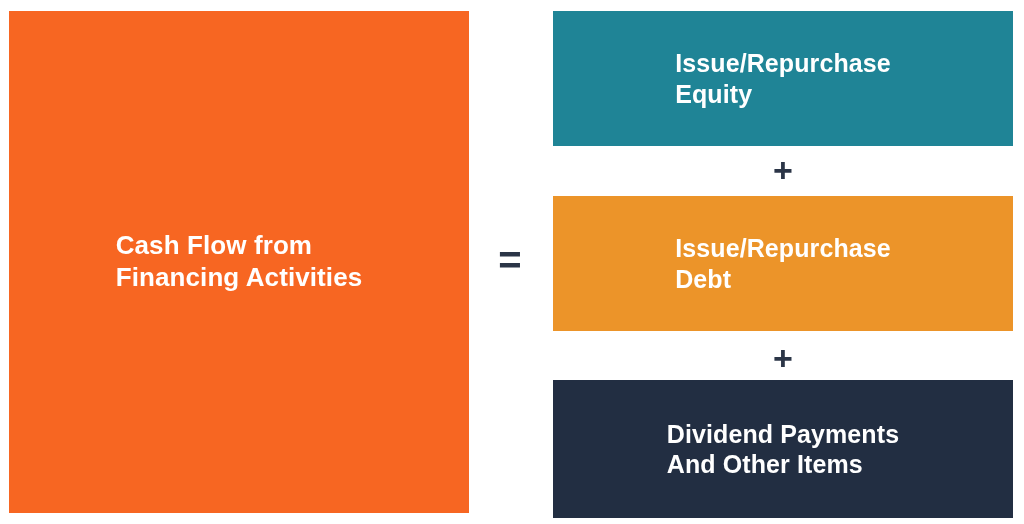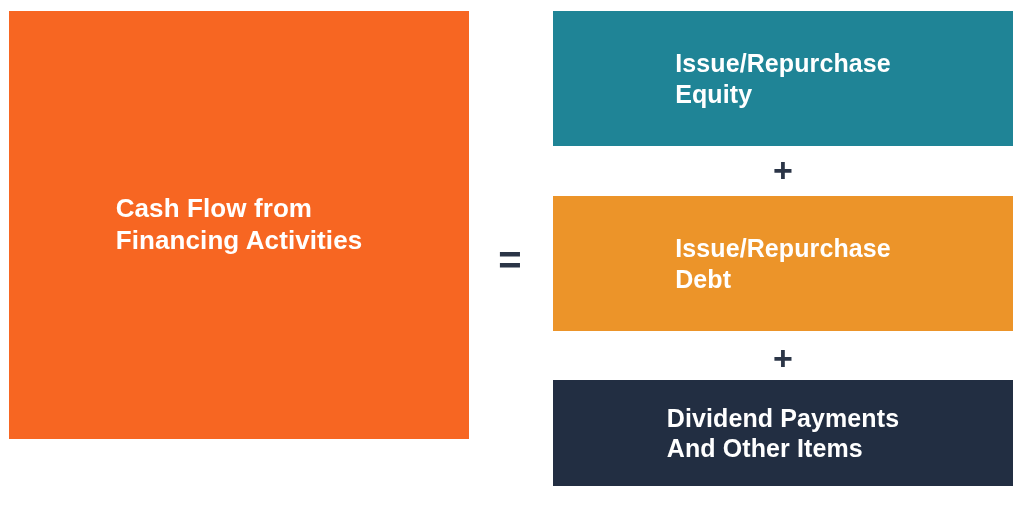--- a/index.html
+++ b/index.html
@@ -37,21 +37,21 @@
     letter-spacing: 0.1px;
     white-space: pre-line;
     padding: 0 12px;
   }
 
   
   #box-cash-flow {
     left: 9px;
     top: 11px;
     width: 460px;
-    height: 428px;
+    height: 502px;
   }
   #box-cash-flow .box-label {
     font-size: 26px;
   }
 
   
   #operator-equals {
     position: absolute;
     left: 487px;
     top: 232px;
@@ -76,21 +76,21 @@
   #box-debt {
     left: 553px;
     top: 196px;
     width: 460px;
     height: 135px;
   }
   #box-dividends {
     left: 553px;
     top: 380px;
     width: 460px;
-    height: 106px;
+    height: 138px;
   }
   #box-equity .box-label,
   #box-debt .box-label,
   #box-dividends .box-label {
     font-size: 25px;
   }
 
   
   .operator-plus {
     position: absolute;

